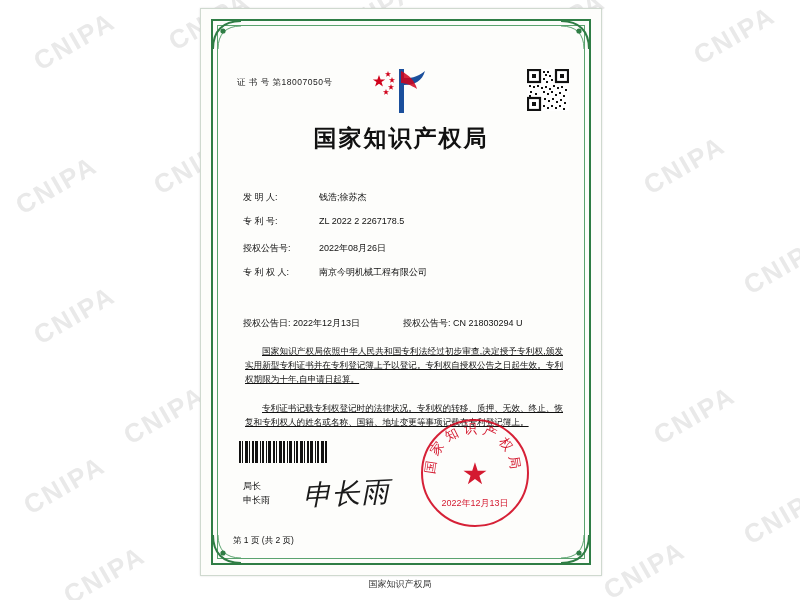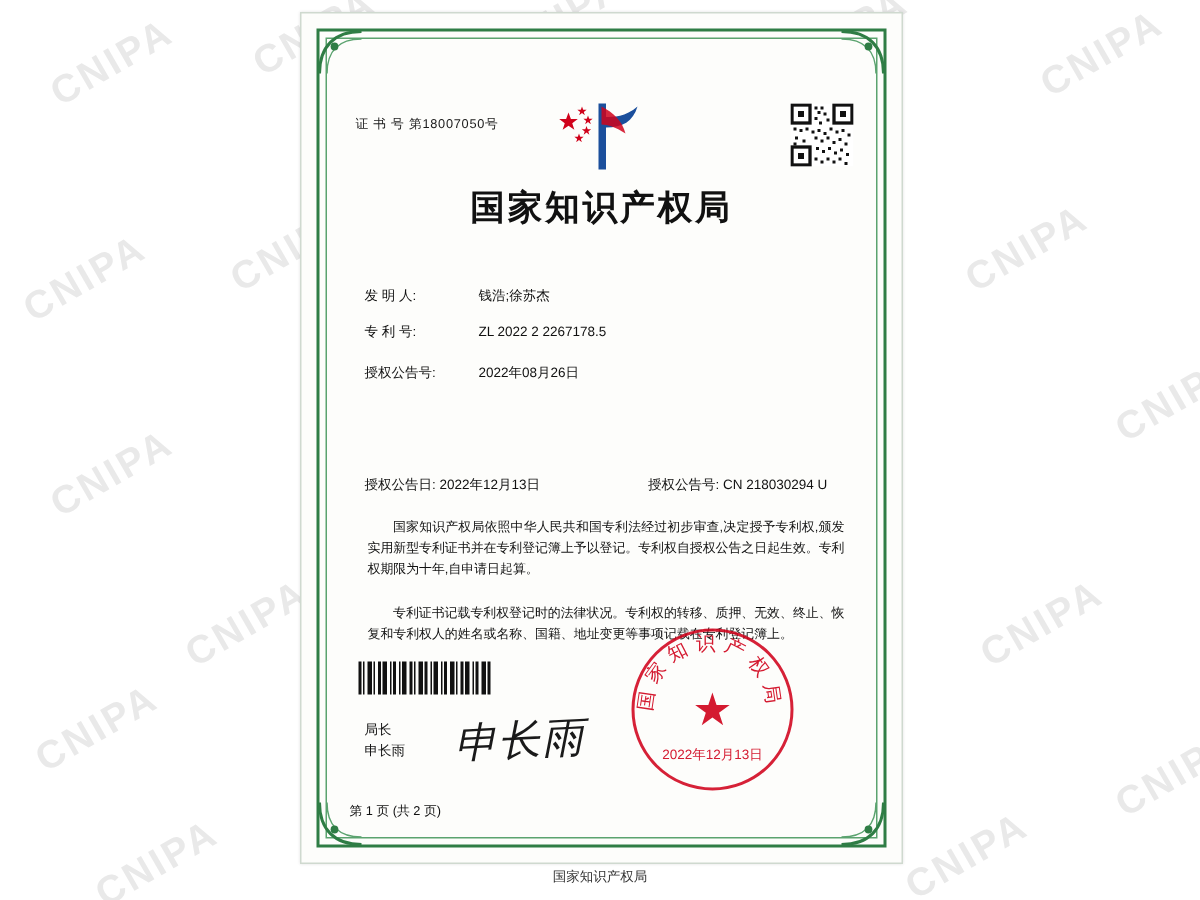--- a/index.html
+++ b/index.html
@@ -141,20 +141,21 @@
   }
   #para1, #para2 {
     position: absolute;
     left: 12px;
     right: 6px;
     font-size: 8.6px;
     line-height: 1.65;
     color: #111;
     text-align: justify;
     text-indent: 17px;
+    text-decoration: underline;
   }
   
   #barcode {
     position: absolute;
     left: 6px;
     bottom: 86px;
     width: 118px;
     height: 22px;
   }
   #barcode i {
@@ -369,26 +370,29 @@
 
       <div class="field" style="top:152px;">
         <span class="lbl">发 明 人:</span><span class="val">钱浩;徐苏杰</span>
       </div>
       <div class="field" style="top:176px;">
         <span class="lbl">专 利 号:</span><span class="val">ZL 2022 2 2267178.5</span>
       </div>
       <div class="field" style="top:203px;">
         <span class="lbl">授权公告号:</span><span class="val">2022年08月26日</span>
       </div>
+      <div class="field" style="top:227px;">
+        <span class="lbl">专 利 权 人:</span><span class="val">南京今明机械工程有限公司</span>
+      </div>
 
       <div class="field2" style="left:10px; top:278px;">
         <span>授权公告日:</span>
         <span>2022年12月13日</span>
       </div>
-      <div class="field2" style="left:170px; top:278px;margin-left:29px;">
+      <div class="field2" style="left:170px; top:278px;">
         <span>授权公告号:</span>
         <span>CN 218030294 U</span>
       </div>
 
       <div id="para1" style="top:305px;">国家知识产权局依照中华人民共和国专利法经过初步审查,决定授予专利权,颁发实用新型专利证书并在专利登记簿上予以登记。专利权自授权公告之日起生效。专利权期限为十年,自申请日起算。</div>
       <div id="para2" style="top:362px;">专利证书记载专利权登记时的法律状况。专利权的转移、质押、无效、终止、恢复和专利权人的姓名或名称、国籍、地址变更等事项记载在专利登记簿上。</div>
 
       <div id="barcode">
         <i style="width:2px"></i><i style="width:1px;background:transparent"></i><i style="width:1px"></i><i style="width:2px;background:transparent"></i><i style="width:3px"></i><i style="width:1px;background:transparent"></i><i style="width:1px"></i><i style="width:2px;background:transparent"></i><i style="width:2px"></i><i style="width:1px;background:transparent"></i><i style="width:3px"></i><i style="width:2px;background:transparent"></i><i style="width:1px"></i><i style="width:1px;background:transparent"></i><i style="width:2px"></i><i style="width:2px;background:transparent"></i><i style="width:1px"></i><i style="width:1px;background:transparent"></i><i style="width:3px"></i><i style="width:2px;background:transparent"></i><i style="width:2px"></i><i style="width:1px;background:transparent"></i><i style="width:1px"></i><i style="width:2px;background:transparent"></i><i style="width:3px"></i><i style="width:1px;background:transparent"></i><i style="width:2px"></i><i style="width:2px;background:transparent"></i><i style="width:1px"></i><i style="width:1px;background:transparent"></i><i style="width:3px"></i><i style="width:2px;background:transparent"></i><i style="width:1px"></i><i style="width:1px;background:transparent"></i><i style="width:2px"></i><i style="width:2px;background:transparent"></i><i style="width:3px"></i><i style="width:1px;background:transparent"></i><i style="width:1px"></i><i style="width:2px;background:transparent"></i><i style="width:2px"></i><i style="width:1px;background:transparent"></i><i style="width:3px"></i><i style="width:2px;background:transparent"></i><i style="width:1px"></i><i style="width:1px;background:transparent"></i><i style="width:2px"></i><i style="width:2px;background:transparent"></i><i style="width:3px"></i><i style="width:1px;background:transparent"></i><i style="width:2px"></i>
       </div>

